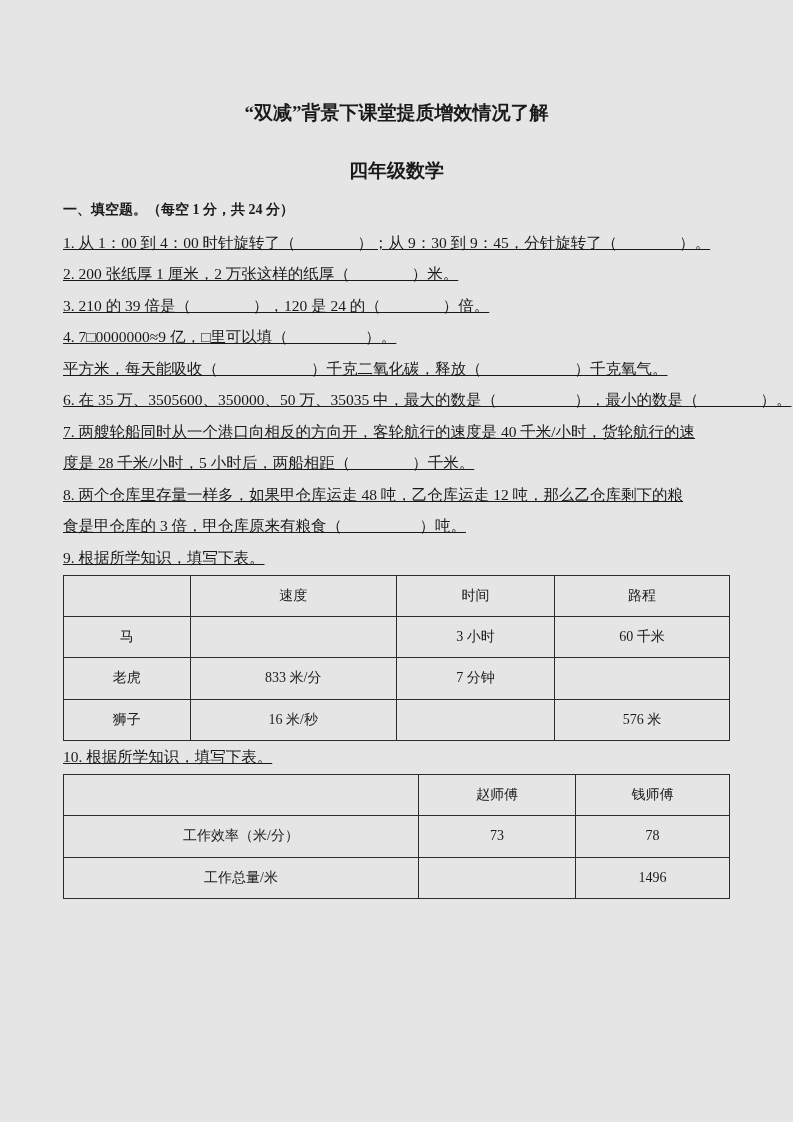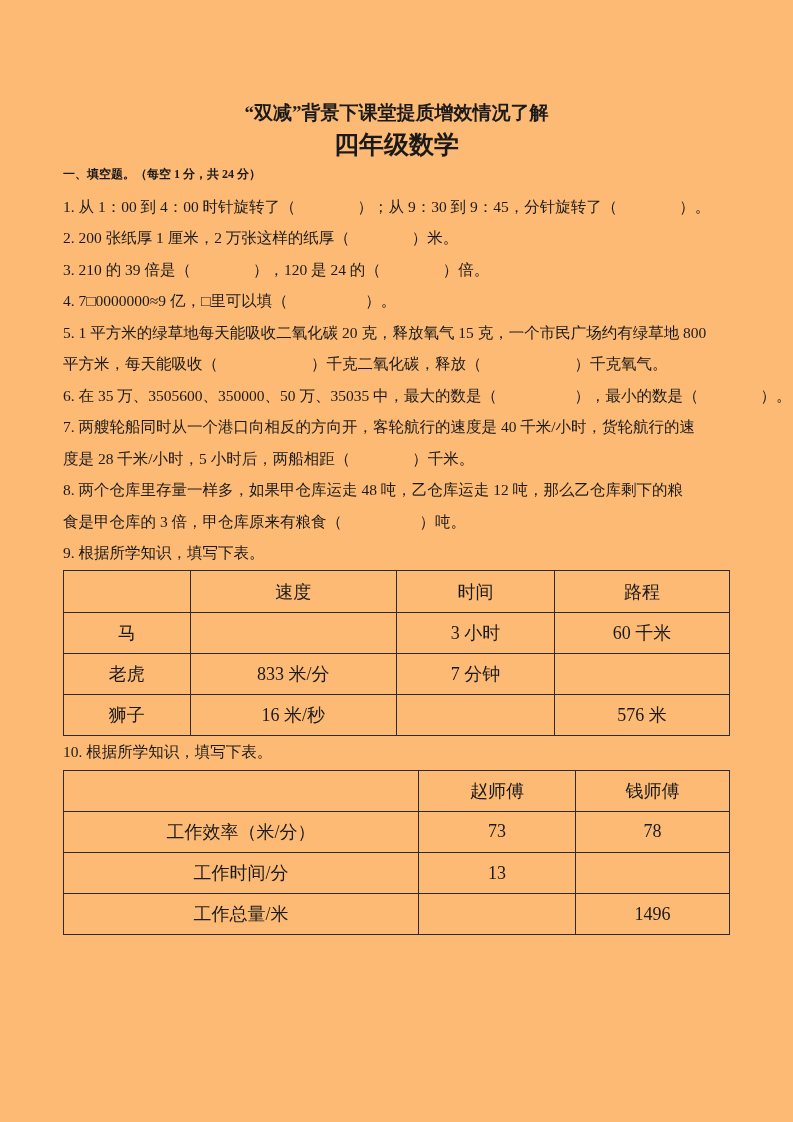--- a/index.html
+++ b/index.html
@@ -5,90 +5,90 @@
   html, body {
     margin: 0;
     padding: 0;
     background: #ffffff;
   }
   .page {
     position: relative;
     width: 793px;
     height: 1122px;
     margin: 0 auto;
-    background: #fdba74;
+    background: #e5e5e5;
     box-sizing: border-box;
     padding: 99px 63px 0 63px;
     font-family: "Liberation Serif", "DejaVu Serif", serif;
     color: #1a1a1a;
     overflow: hidden;
   }
   .title {
     font-size: 19px;
     font-weight: 700;
     text-align: center;
     line-height: 28px;
     white-space: nowrap;
   }
   .subtitle {
-    font-size: 25px;
+    font-size: 19px;
     font-weight: 700;
     text-align: center;
     line-height: 28px;
-    margin-top: 4px;
+    margin-top: 30px;
     white-space: nowrap;
   }
   .section-heading {
-    font-size: 12px;
+    font-size: 14px;
     font-weight: 700;
     line-height: 22px;
-    margin-top: 4px;
+    margin-top: 14px;
     white-space: nowrap;
   }
   .questions {
     margin-top: 6px;
   }
   .q-line {
     margin: 0;
     font-size: 15.5px;
     line-height: 31.45px;
     white-space: nowrap;
+    text-decoration: underline;
   }
   .q-table {
     border-collapse: collapse;
     table-layout: fixed;
     width: 100%;
     margin-top: 2px;
   }
   .q-table td {
     border: 1.6px solid #2b2b2b;
     height: 40.2px;
     text-align: center;
     vertical-align: middle;
-    font-size: 18px;
+    font-size: 14px;
     padding: 0 2px;
     overflow: hidden;
     white-space: nowrap;
   }
 </style>
 </head>
 <body>
 
 <div class="page">
 
   <div class="title">“双减”背景下课堂提质增效情况了解</div>
   <div class="subtitle">四年级数学</div>
   <div class="section-heading">一、填空题。（每空 1 分，共 24 分）</div>
 
   <div class="questions">
     <p class="q-line">1. 从 1：00 到 4：00 时针旋转了（　　　　）；从 9：30 到 9：45，分针旋转了（　　　　）。</p>
     <p class="q-line">2. 200 张纸厚 1 厘米，2 万张这样的纸厚（　　　　）米。</p>
     <p class="q-line">3. 210 的 39 倍是（　　　　），120 是 24 的（　　　　）倍。</p>
     <p class="q-line">4. 7□0000000≈9 亿，□里可以填（　　　　　）。</p>
-    <p class="q-line">5. 1 平方米的绿草地每天能吸收二氧化碳 20 克，释放氧气 15 克，一个市民广场约有绿草地 800</p>
     <p class="q-line">平方米，每天能吸收（　　　　　　）千克二氧化碳，释放（　　　　　　）千克氧气。</p>
     <p class="q-line">6. 在 35 万、3505600、350000、50 万、35035 中，最大的数是（　　　　　），最小的数是（　　　　）。</p>
     <p class="q-line">7. 两艘轮船同时从一个港口向相反的方向开，客轮航行的速度是 40 千米/小时，货轮航行的速</p>
     <p class="q-line">度是 28 千米/小时，5 小时后，两船相距（　　　　）千米。</p>
     <p class="q-line">8. 两个仓库里存量一样多，如果甲仓库运走 48 吨，乙仓库运走 12 吨，那么乙仓库剩下的粮</p>
     <p class="q-line">食是甲仓库的 3 倍，甲仓库原来有粮食（　　　　　）吨。</p>
     <p class="q-line">9. 根据所学知识，填写下表。</p>
   </div>
 
   <table class="q-table">
@@ -139,25 +139,20 @@
         <td></td>
         <td>赵师傅</td>
         <td>钱师傅</td>
       </tr>
       <tr>
         <td>工作效率（米/分）</td>
         <td>73</td>
         <td>78</td>
       </tr>
       <tr>
-        <td>工作时间/分</td>
-        <td>13</td>
-        <td></td>
-      </tr>
-      <tr>
         <td>工作总量/米</td>
         <td></td>
         <td>1496</td>
       </tr>
     </tbody>
   </table>
 
 </div>
 
 </body></html>

